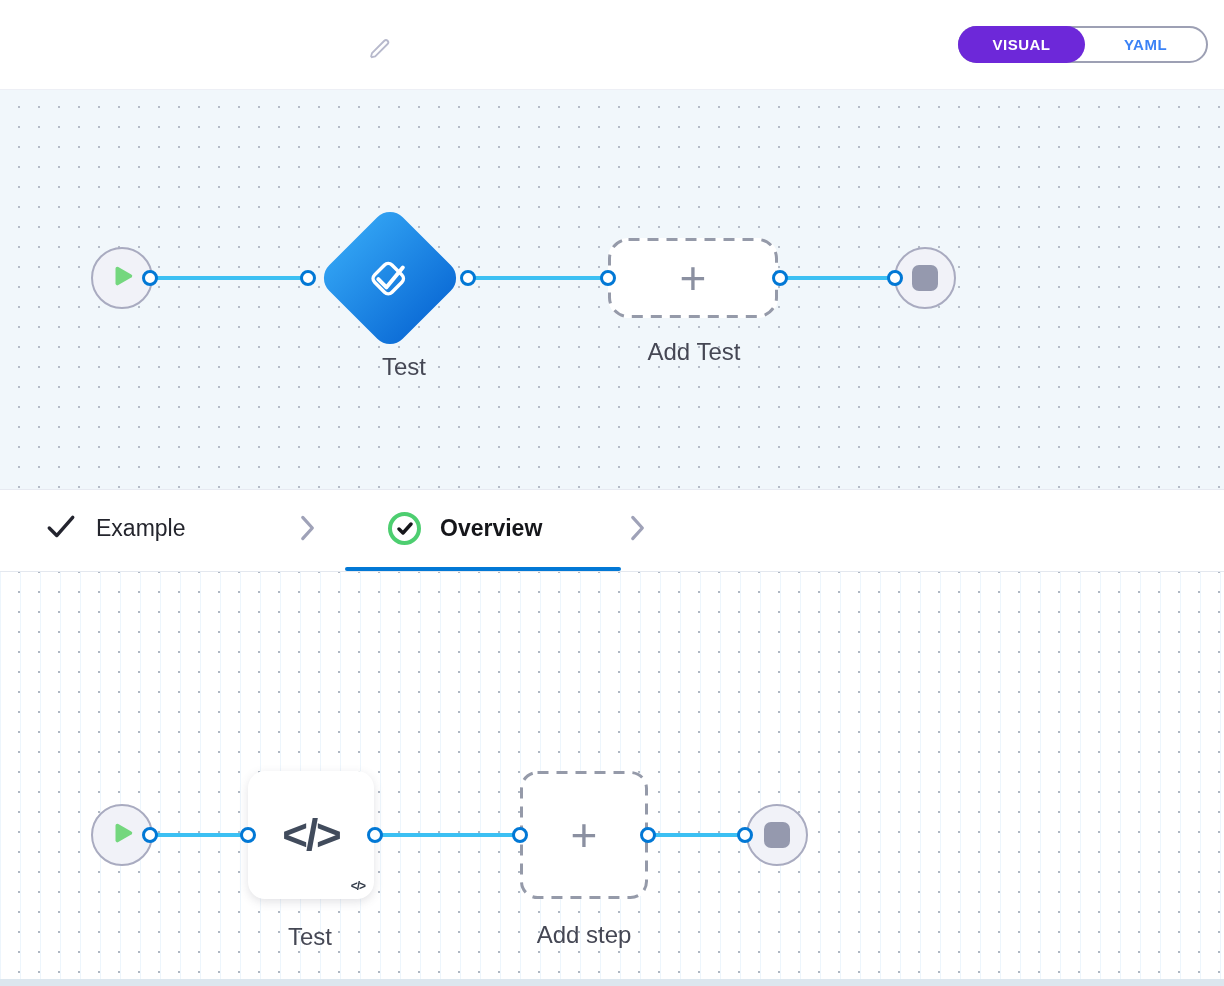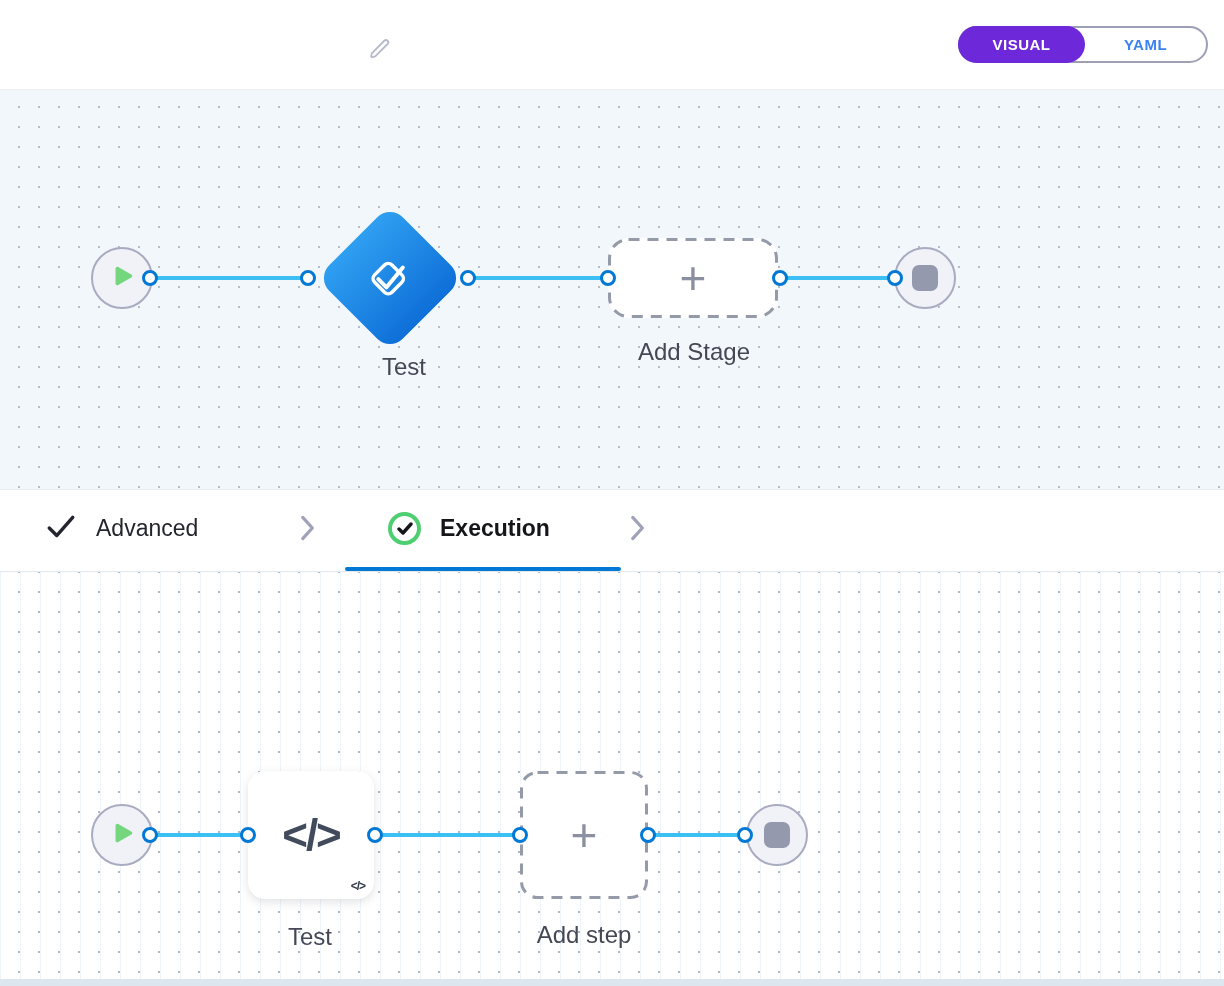--- a/index.html
+++ b/index.html
@@ -125,21 +125,21 @@
       </div>
     </div>
     <div class="node-label" style="left:324px; top:263px; width:160px;">Test</div>
 
     <div class="add-node" style="left:608px; top:148px; width:170px; height:80px; border-radius:20px;">
       <svg class="dash" width="170" height="80">
         <rect x="1.5" y="1.5" width="167" height="77" rx="19" fill="none" stroke="#959aa9" stroke-width="3" stroke-dasharray="11 8"></rect>
       </svg>
       <div class="plus-glyph">+</div>
     </div>
-    <div class="node-label" style="left:594px; top:248px; width:200px;">Add Stage</div>
+    <div class="node-label" style="left:594px; top:248px; width:200px;">Add Test</div>
 
     <div class="term-node" style="left:894px; top:157px;">
       <div class="stop-square"></div>
     </div>
 
     <div class="port" style="left:142px; top:180px;"></div>
     <div class="port" style="left:300px; top:180px;"></div>
     <div class="port" style="left:460px; top:180px;"></div>
     <div class="port" style="left:600px; top:180px;"></div>
     <div class="port" style="left:772px; top:180px;"></div>
@@ -147,36 +147,36 @@
   </div>
 
   <div class="tabbar">
 
     <div class="tab" style="left:45px;">
       <span>
         <svg width="32" height="28" viewBox="0 0 30 26" fill="none">
           <polyline points="4,14 11,21 26,4" stroke="#23242e" stroke-width="3.2" stroke-linecap="round" stroke-linejoin="round"></polyline>
         </svg>
       </span>
-      <span class="tab-label">Advanced</span>
+      <span class="tab-label">Example</span>
     </div>
 
     <div class="tab-chevron" style="left:296px;">
       <svg width="22" height="32" viewBox="0 0 20 30" fill="none">
         <polyline points="6,5 15,15 6,25" stroke="#9fa2b8" stroke-width="3" stroke-linecap="round" stroke-linejoin="round"></polyline>
       </svg>
     </div>
 
     <div class="tab" style="left:388px;">
       <span class="exec-ring">
         <svg width="16" height="14" viewBox="0 0 16 14" fill="none">
           <polyline points="2,7 6,11 14,2" stroke="#15161a" stroke-width="3.4" stroke-linecap="round" stroke-linejoin="round"></polyline>
         </svg>
       </span>
-      <span class="tab-label active">Execution</span>
+      <span class="tab-label active">Overview</span>
     </div>
 
     <div class="tab-chevron" style="left:626px;">
       <svg width="22" height="32" viewBox="0 0 20 30" fill="none">
         <polyline points="6,5 15,15 6,25" stroke="#9fa2b8" stroke-width="3" stroke-linecap="round" stroke-linejoin="round"></polyline>
       </svg>
     </div>
 
 
     <div class="tab-underline"></div>

